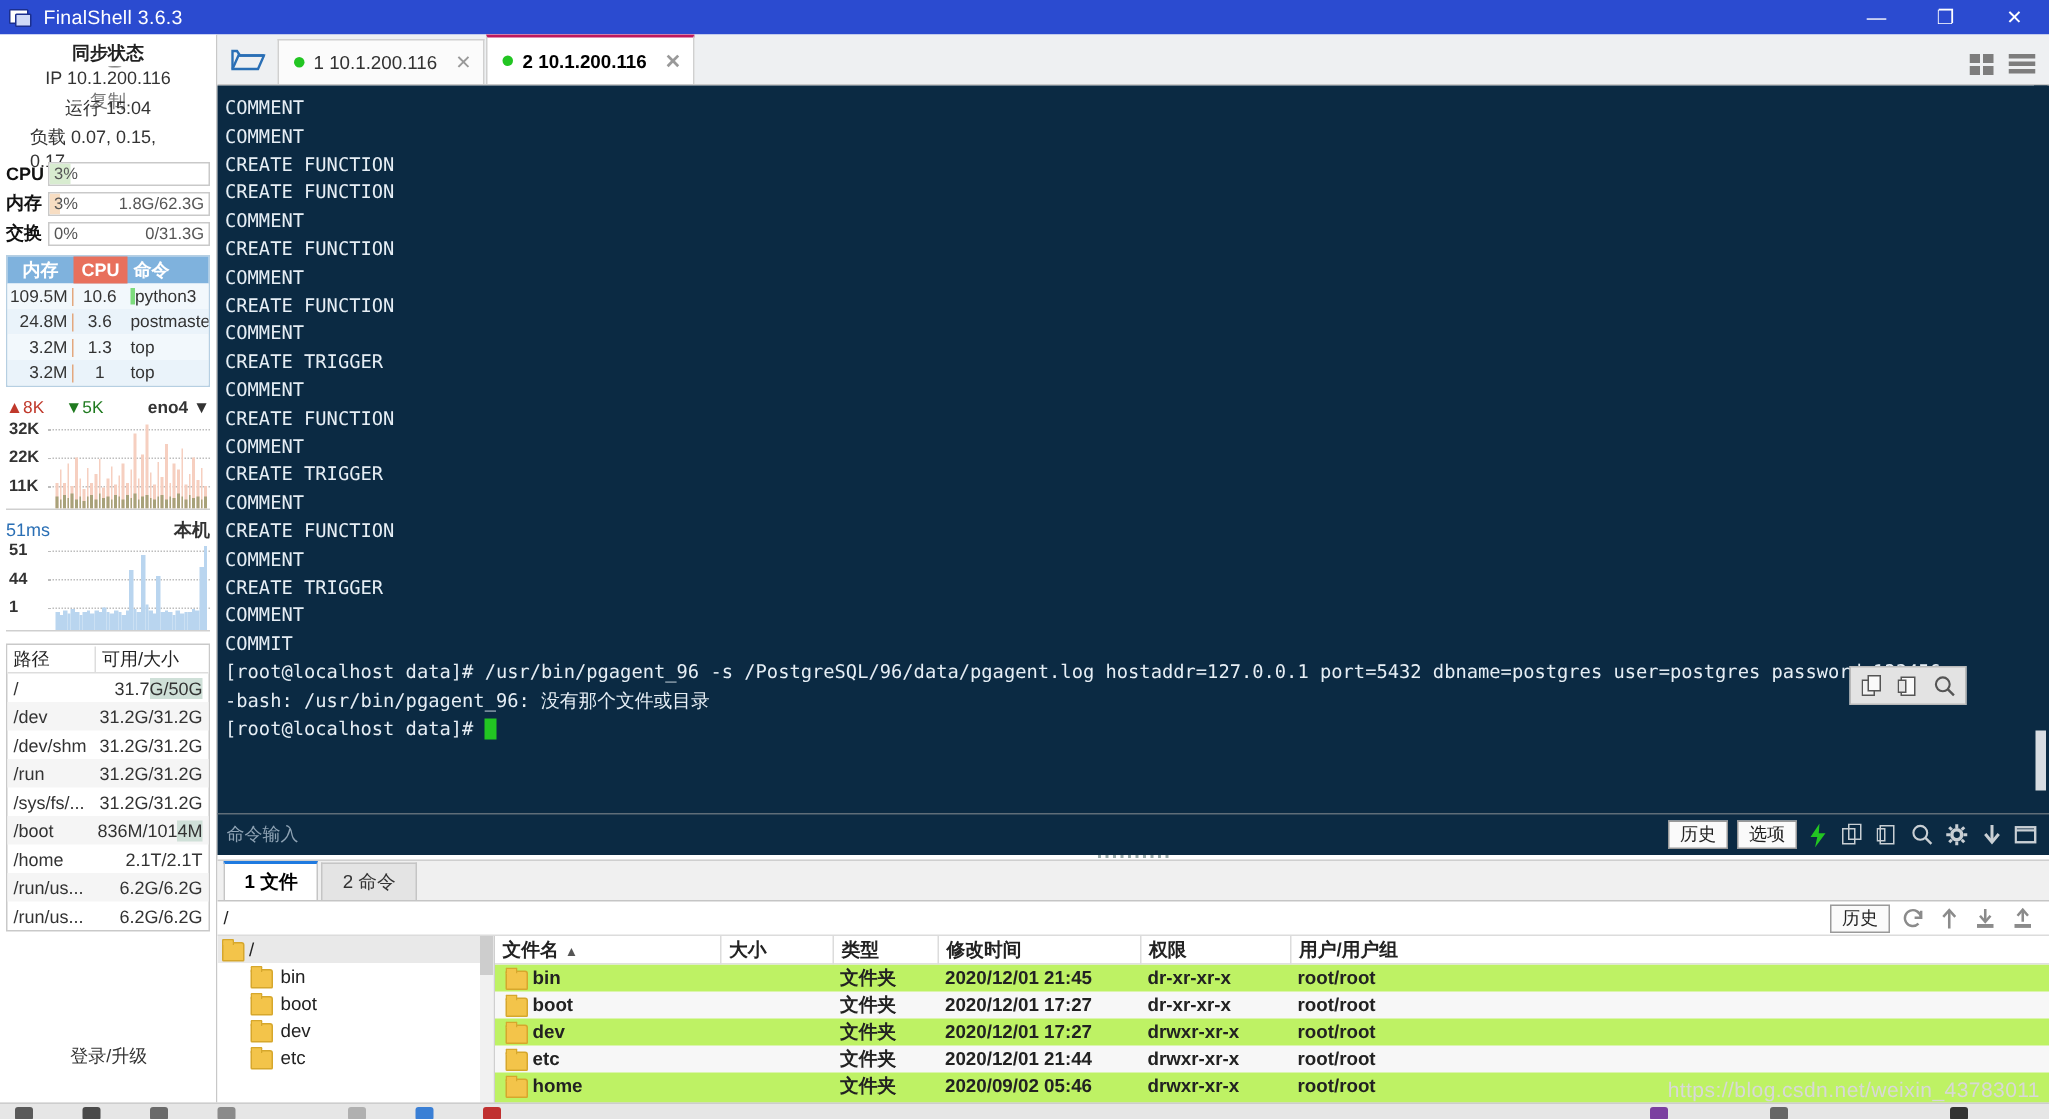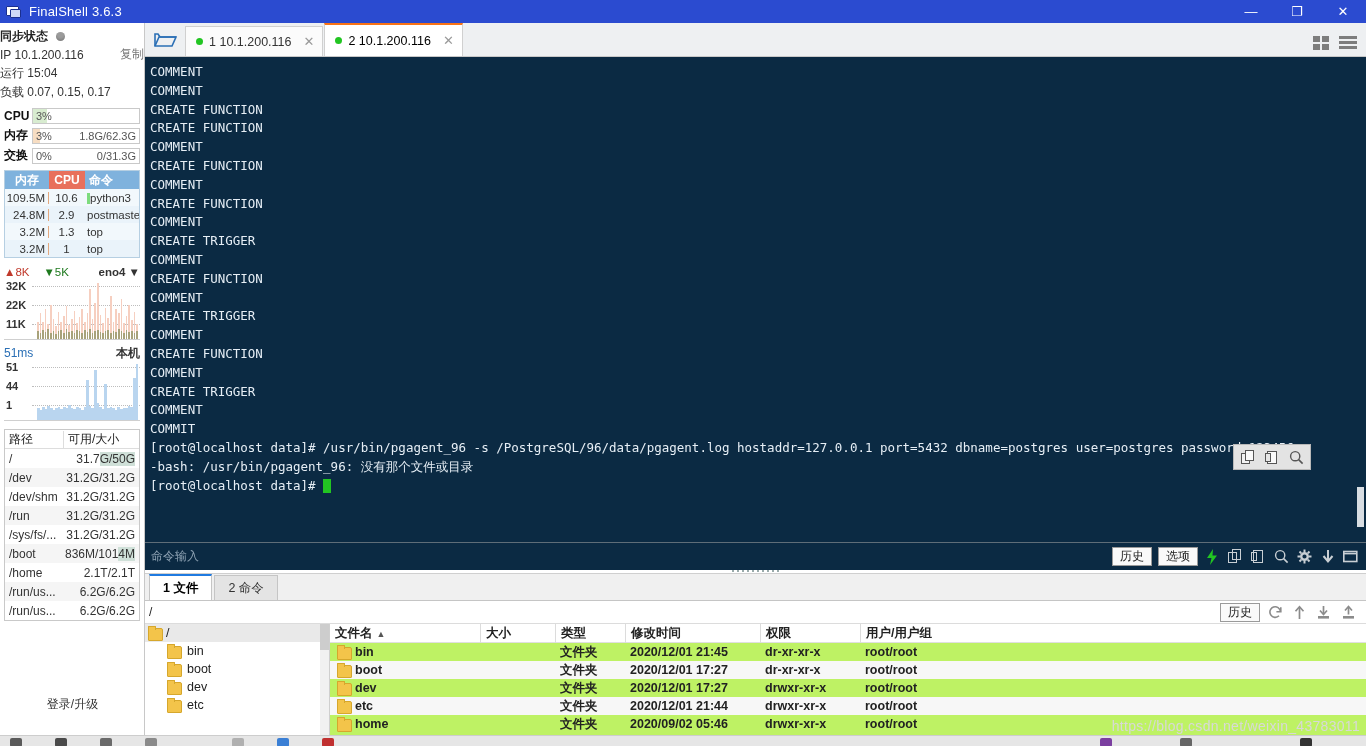--- a/index.html
+++ b/index.html
@@ -43,21 +43,21 @@
     color:#fff; font-size:13px; line-height:1;
   }
 
   
   #sidebar {
     position:absolute; left:0; top:23px; width:145px; height:712px;
     background:#ffffff;
     border-right:1px solid #c8c8c8;
     font-size:12px;
   }
-  .sb-row { display:flex; align-items:center; padding:0 0; height:19px; }
+  .sb-row { display:flex; align-items:center; padding:0 20px; height:19px;flex-direction:column; }
   .sb-label { color:#222; font-weight:bold; font-size:12px; }
   .sb-val { color:#333; font-size:12px; }
   .sync-row { height:22px; padding-top:4px; }
   .sync-dot {
     width:9px; height:9px; border-radius:50%;
     background:#9b9b9b; margin-left:8px;
     box-shadow: inset 0 -2px 2px rgba(0,0,0,.15);
   }
   .ip-row { justify-content:space-between; }
   .copy-link { color:#777; font-size:12px; cursor:pointer; }
@@ -137,22 +137,22 @@
   }
   .folder-btn {
     width:40px; height:33px; display:flex; align-items:center; justify-content:center;
   }
   .tab {
     height:30px; min-width:120px; display:flex; align-items:center; gap:6px;
     padding:0 8px 0 10px; background:#fbfbfb; border:1px solid #d0d0d0; border-bottom:none;
     font-size:12.5px; color:#333; margin-right:1px;
   }
   .tab.active {
-    background:#ffffff; color:#000; font-weight:normal; height:33px;
-    border-top:2px solid #f97316;
+    background:#ffffff; color:#000; font-weight:bold; height:33px;
+    border-top:2px solid #be185d;
   }
   .tab .dot { width:7px; height:7px; border-radius:50%; background:#22c522; flex:none; }
   .tab .x { color:#999; margin-left:6px; font-size:13px; }
   .tab-right {
     margin-left:auto; display:flex; align-items:center; gap:9px; padding:0 9px 6px 0;
   }
   .vicon { display:flex; }
 
   
   #terminal {
@@ -343,21 +343,21 @@
       <div class="proc-h-cpu">CPU</div>
       <div class="proc-h-cmd">命令</div>
     </div>
     <div class="proc-row">
       <div class="proc-mem">109.5M</div>
       <div class="proc-cpu">10.6</div>
       <div class="proc-cmd"><i class="cpu-spark"></i><span>python3</span></div>
     </div>
     <div class="proc-row">
       <div class="proc-mem">24.8M</div>
-      <div class="proc-cpu">2.9</div>
+      <div class="proc-cpu">3.6</div>
       <div class="proc-cmd">postmaster</div>
     </div>
     <div class="proc-row">
       <div class="proc-mem">3.2M</div>
       <div class="proc-cpu">1.3</div>
       <div class="proc-cmd">top</div>
     </div>
     <div class="proc-row">
       <div class="proc-mem">3.2M</div>
       <div class="proc-cpu">1</div>

